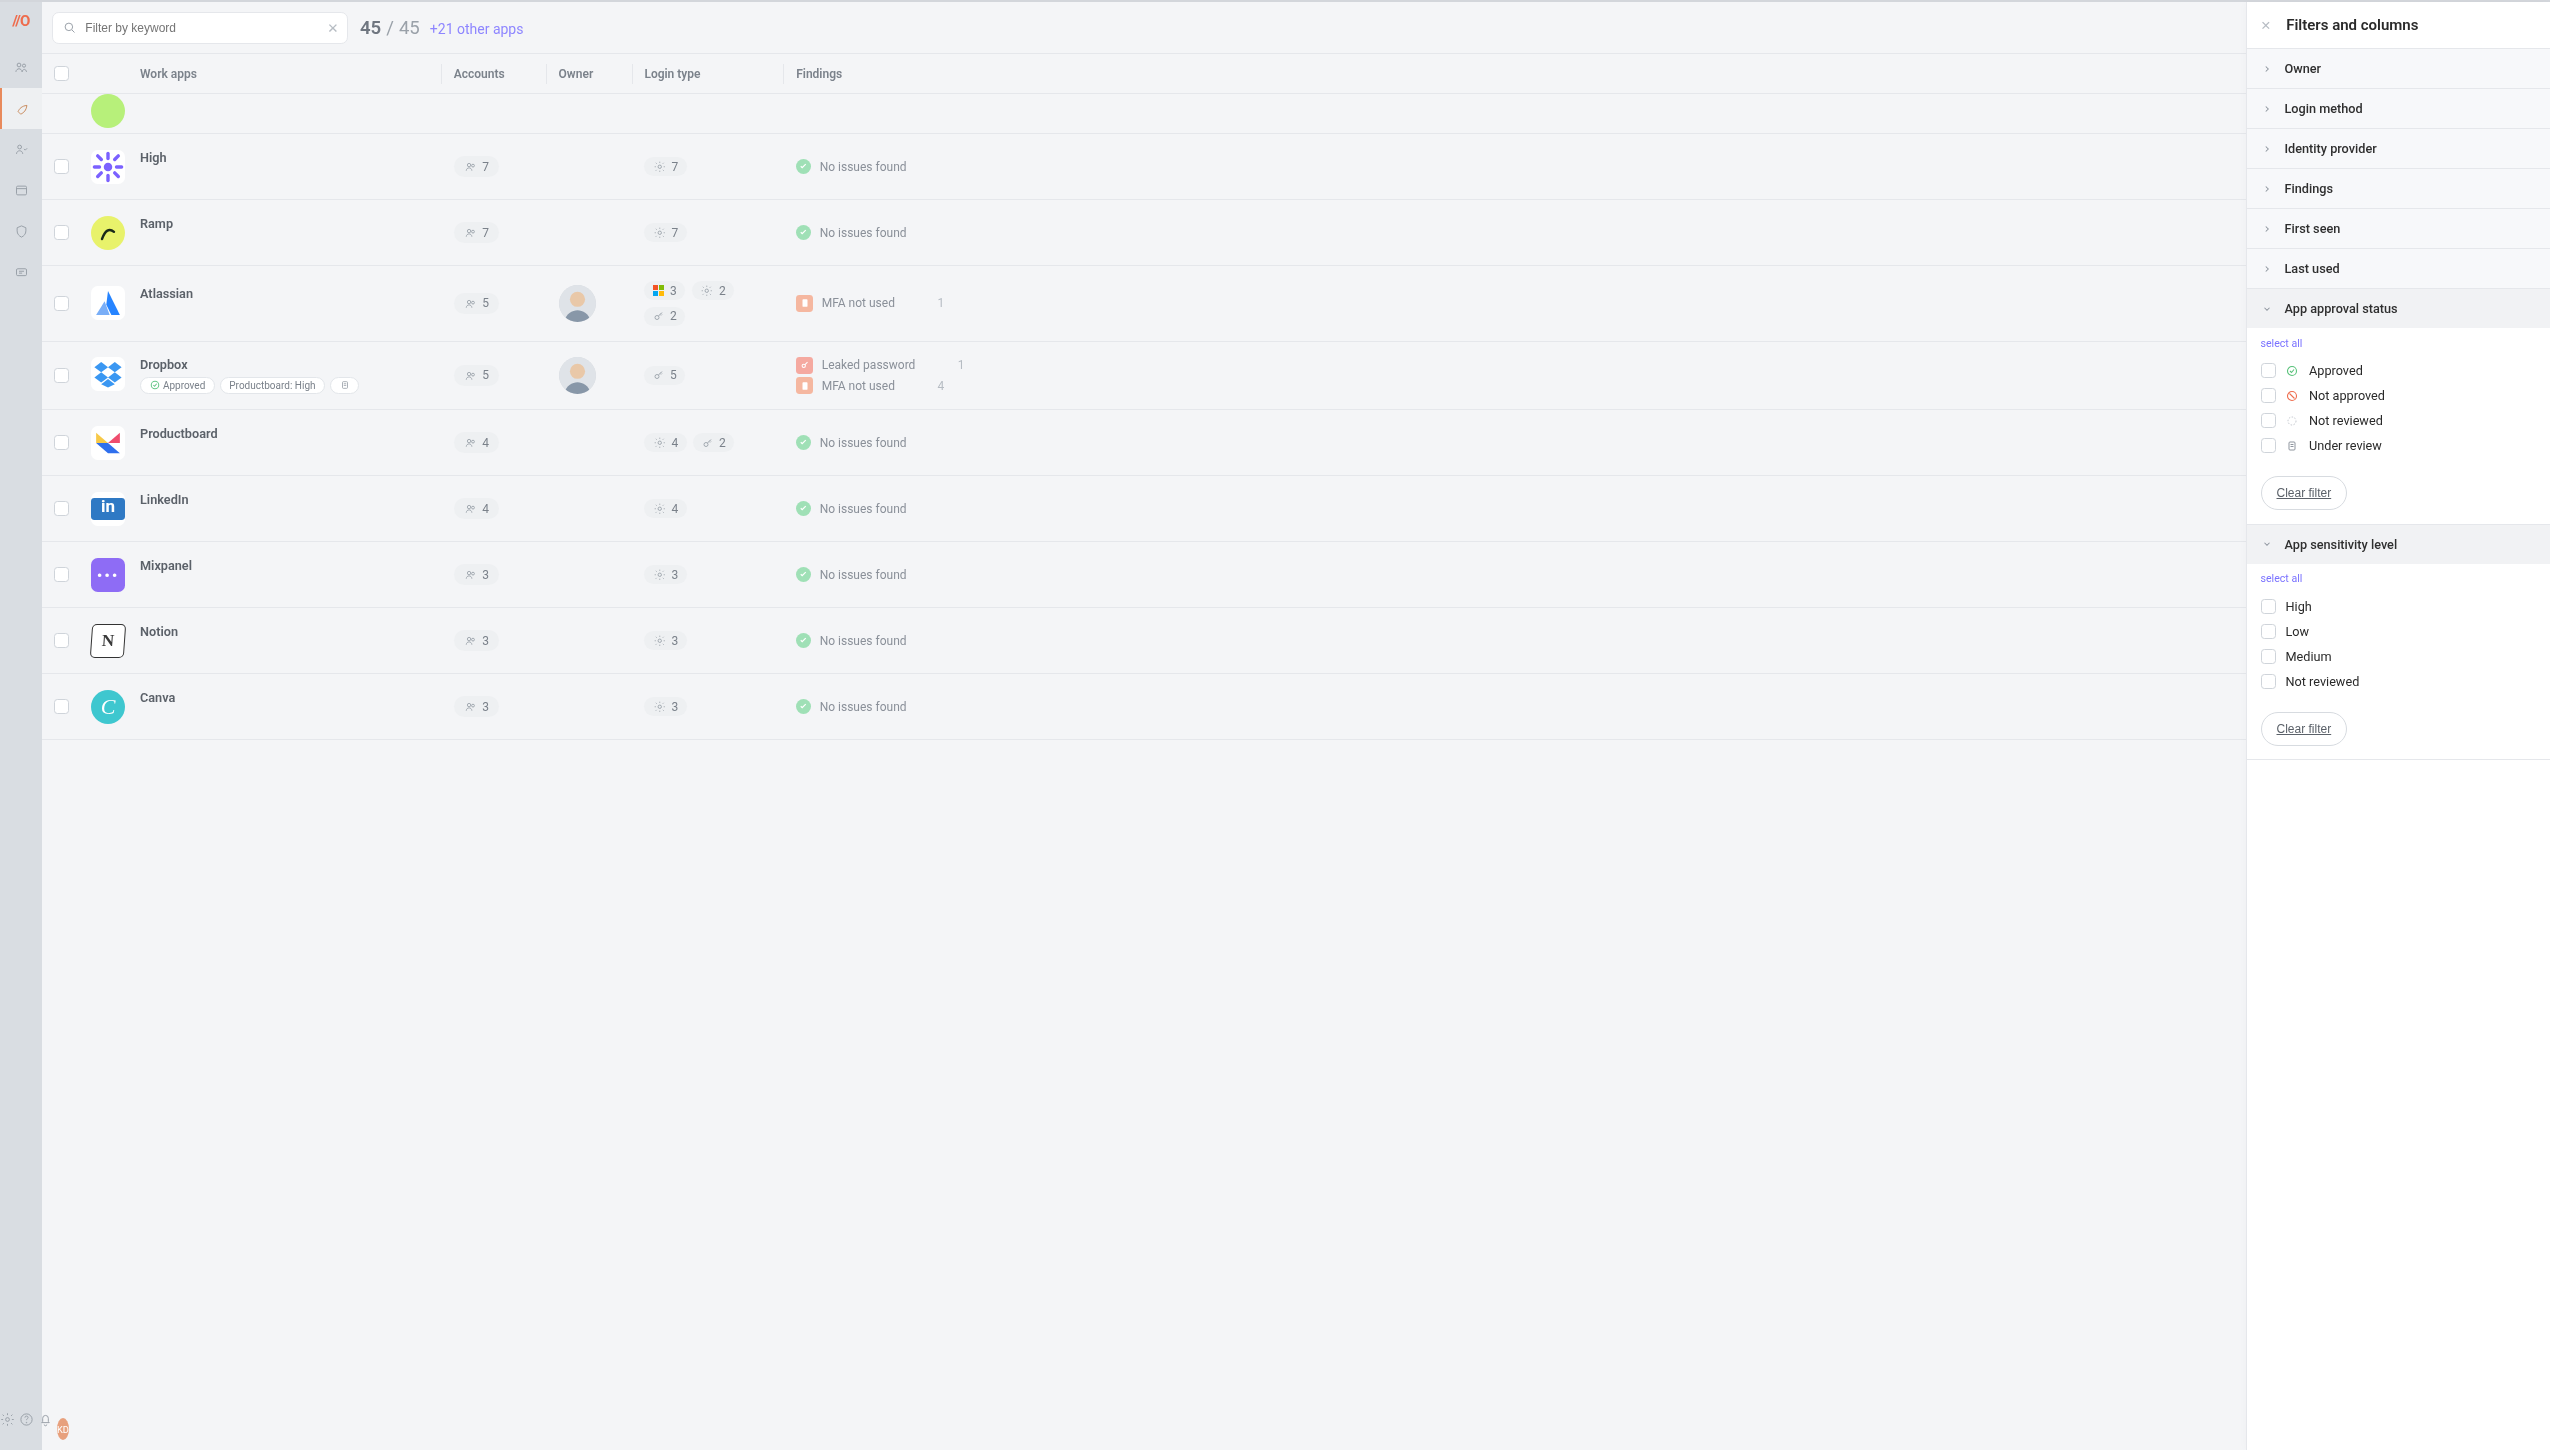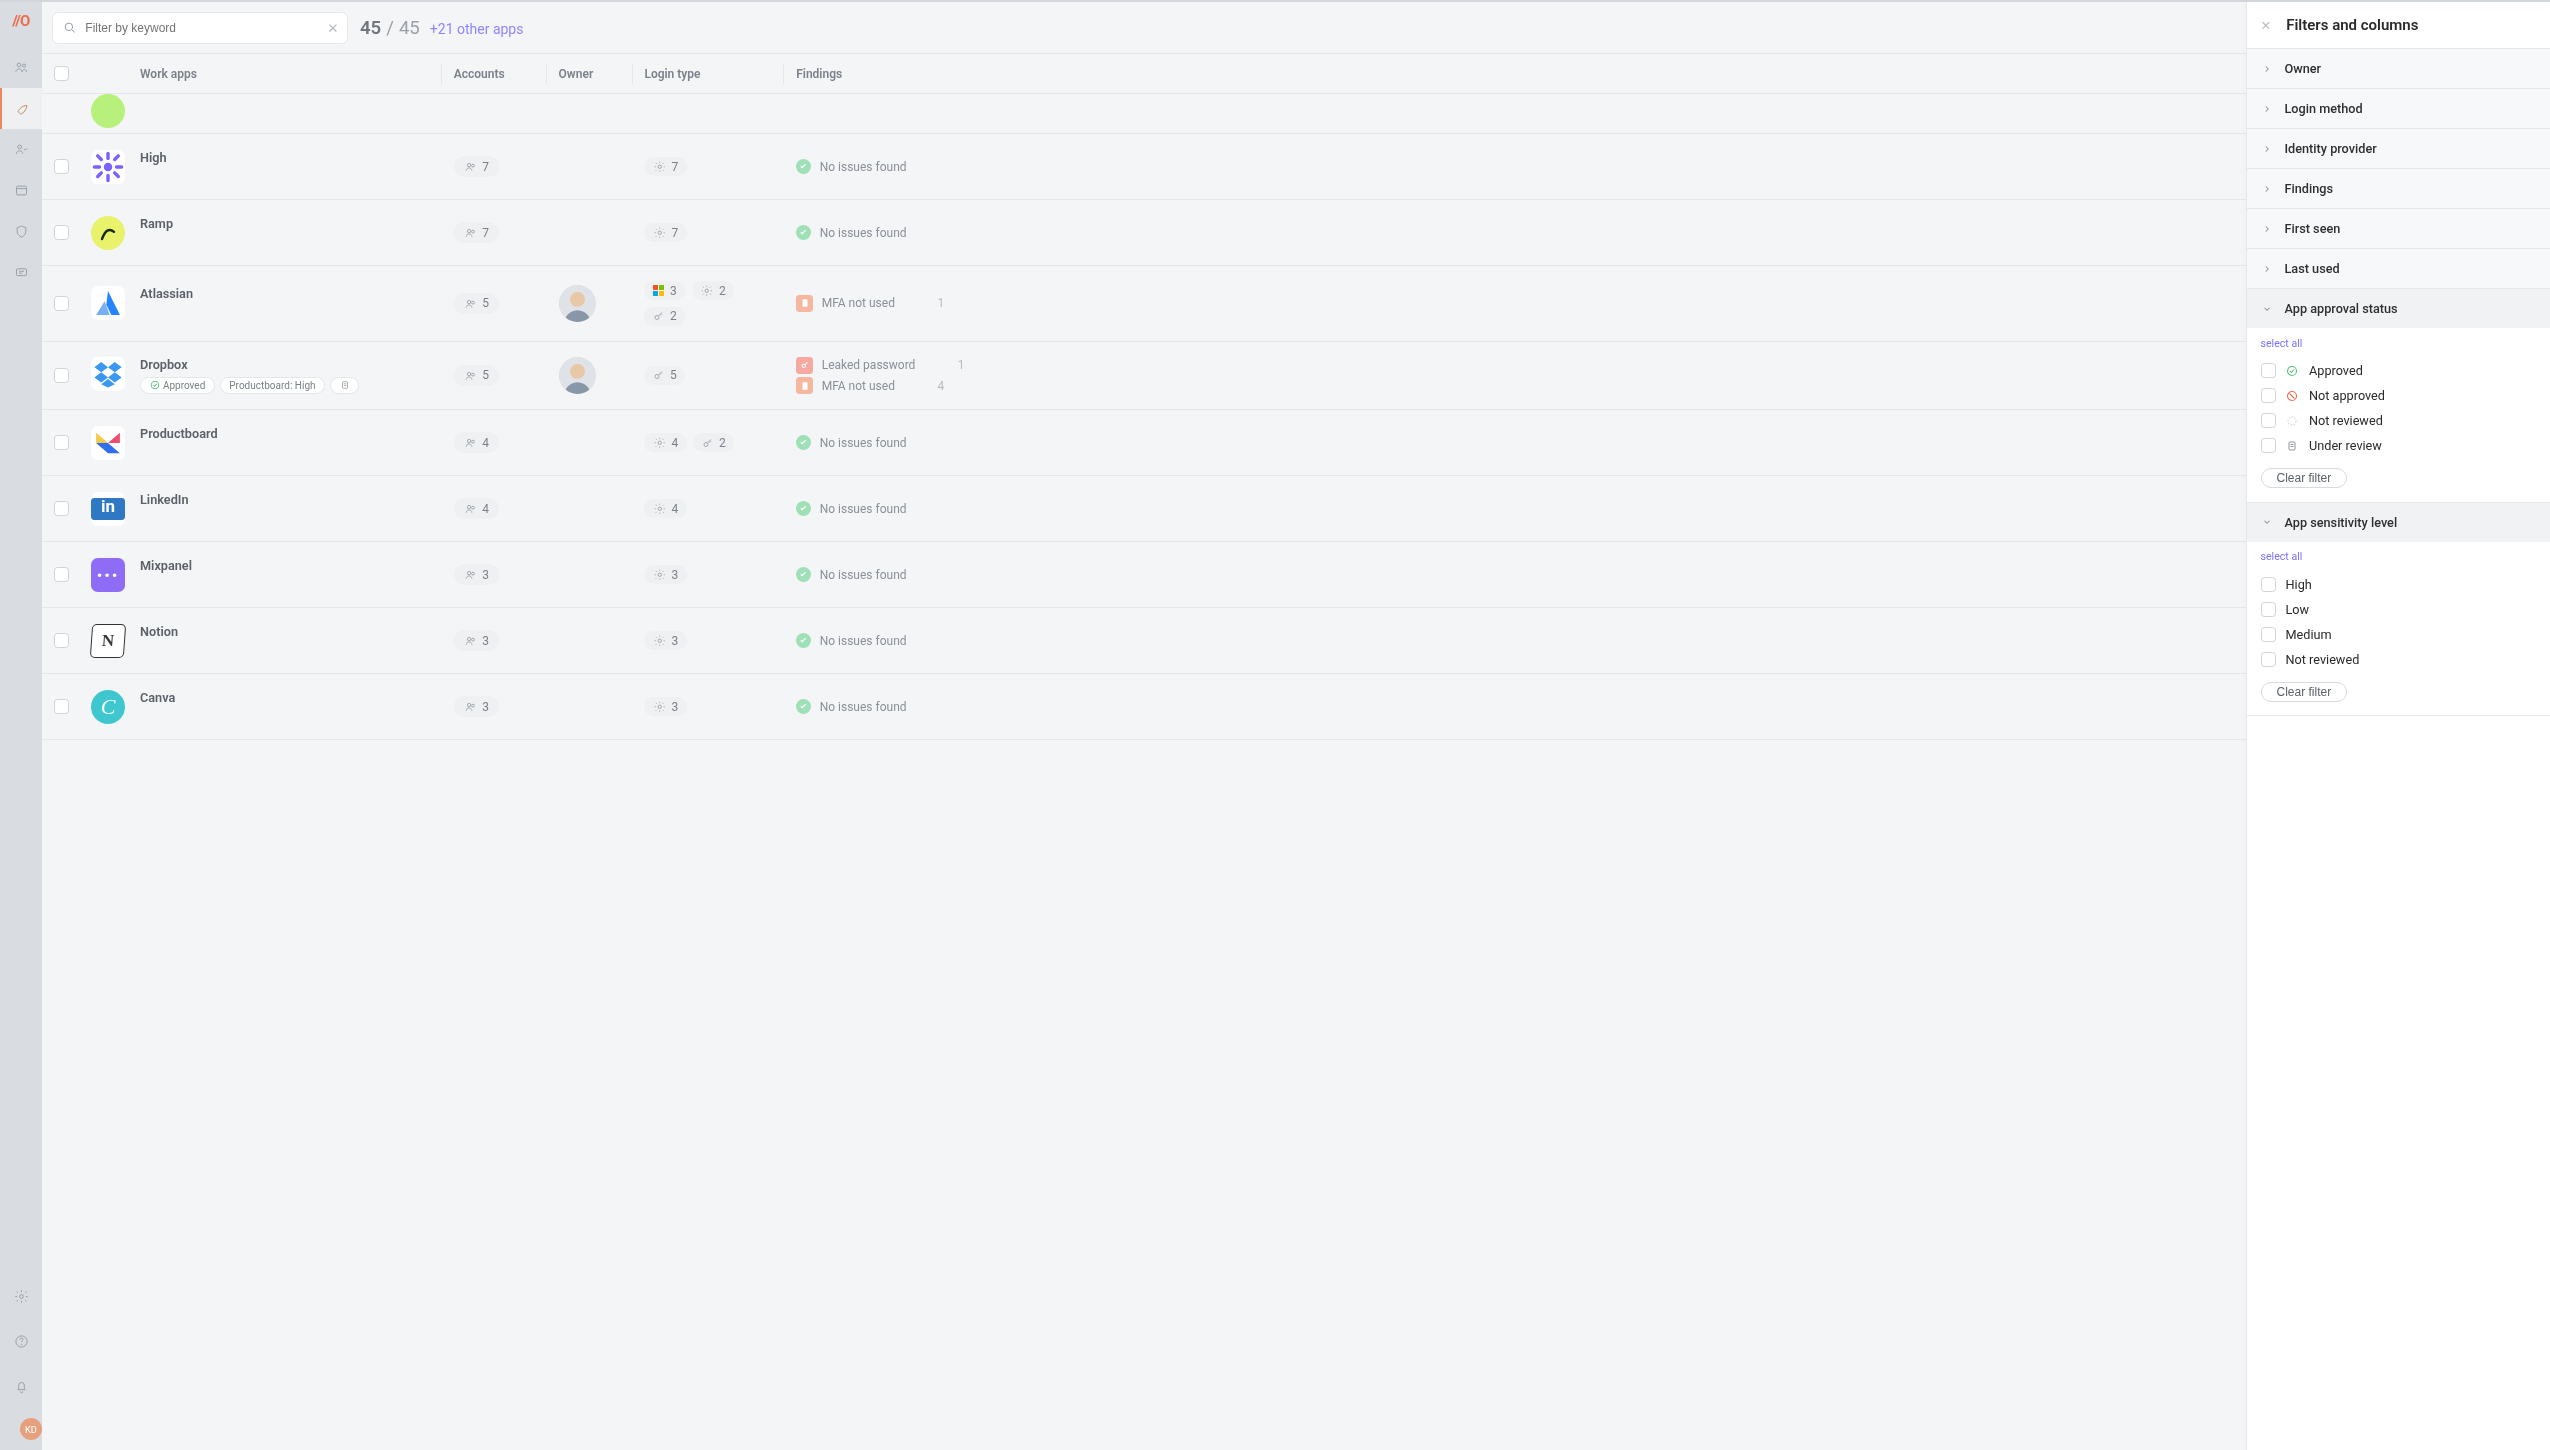--- a/index.html
+++ b/index.html
@@ -33,21 +33,21 @@
     width:42px;background:var(--side);display:flex;flex-direction:column;align-items:center;
     padding-top:10px;gap:0;position:relative;
   }
   .sidebar .logo{color:var(--accent);font-weight:700;letter-spacing:-0.8px;font-size:15px;margin-bottom:17px;}
   .side-group{display:flex;flex-direction:column;gap:0;width:100%;}
   .side-btn{
     width:100%;height:41px;display:flex;align-items:center;justify-content:center;
     color:#8e959e;cursor:pointer;
   }
   .side-btn.active{background:#eef0f2;color:#b07a5c;border-left:2.5px solid #e88a5c;margin-left:0px;}
-  .side-bottom{margin-top:auto;display:flex;flex-direction:column;align-items:flex-end;gap:4px;width:100%;padding-bottom:10px;}
+  .side-bottom{margin-top:auto;display:flex;flex-direction:row;align-items:flex-end;gap:4px;width:100%;padding-bottom:10px;}
   .avatar-badge{
     width:22px;height:22px;border-radius:50%;background:#e7a07d;color:#fff;font-size:9.3px;
     display:flex;align-items:center;justify-content:center;margin-top:6.8px;
   }
   .main{flex:1;display:flex;flex-direction:column;min-width:0;}
   .topbar{
     height:51px;display:flex;align-items:center;gap:12px;padding:0 10px;
   }
   .search{
     width:296px;height:32px;border:0.8px solid var(--border);border-radius:6.8px;background:#fff;
@@ -124,22 +124,22 @@
     height:39px;display:flex;align-items:center;gap:12px;padding:0 13.5px;cursor:pointer;background:#f7f8fa;
   }
   .sect-head.open{background:#f1f2f4;}
   .sect-head .chev{color:#8e959e;width:12px;display:inline-flex;justify-content:center;}
   .sect-title{font-size:12.7px;color:#2f2f2f;font-weight:500;}
   .sect-content{padding:8.5px 13.5px 13.5px 13.5px;}
   .select-all{color:#7a72ff;font-size:10.6px;margin-bottom:8.5px;cursor:pointer;}
   .opt{display:flex;align-items:center;gap:10px;padding:5px 0;font-size:12.7px;color:#2a2a2a;}
   .opt .opt-ico{width:13.5px;display:inline-flex;justify-content:center;}
   .clear-btn{
-    margin-top:10px;border:0.8px solid #d7dbe0;border-radius:844px;background:#fff;padding:2px 15px;
-    font-size:12px;color:#5b6169;cursor:pointer;
+    margin-top:18px;border:0.8px solid #d7dbe0;border-radius:844px;background:#fff;padding:9px 15px;
+    font-size:12px;color:#5b6169;cursor:pointer;text-decoration:underline;
   }
   
   .ic{width:15px;height:15px;stroke:#9aa1a9;fill:none;stroke-width:1.6;}
   .gear{width:13.5px;height:13.5px;}
   .key{width:12px;height:12px;}
 </style>
 </head>
 <body>
 
 <div class="shell">

